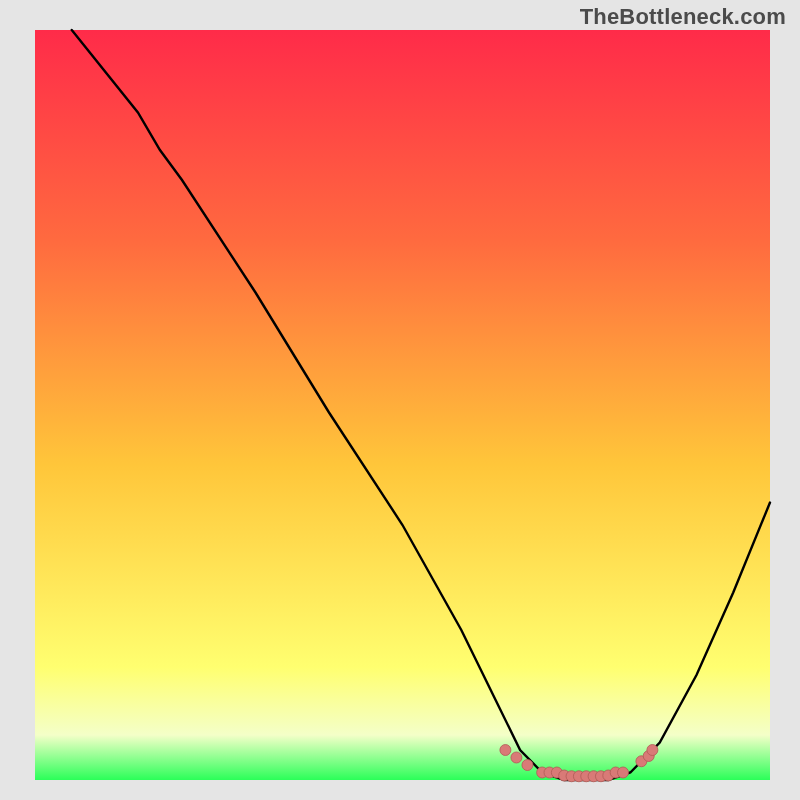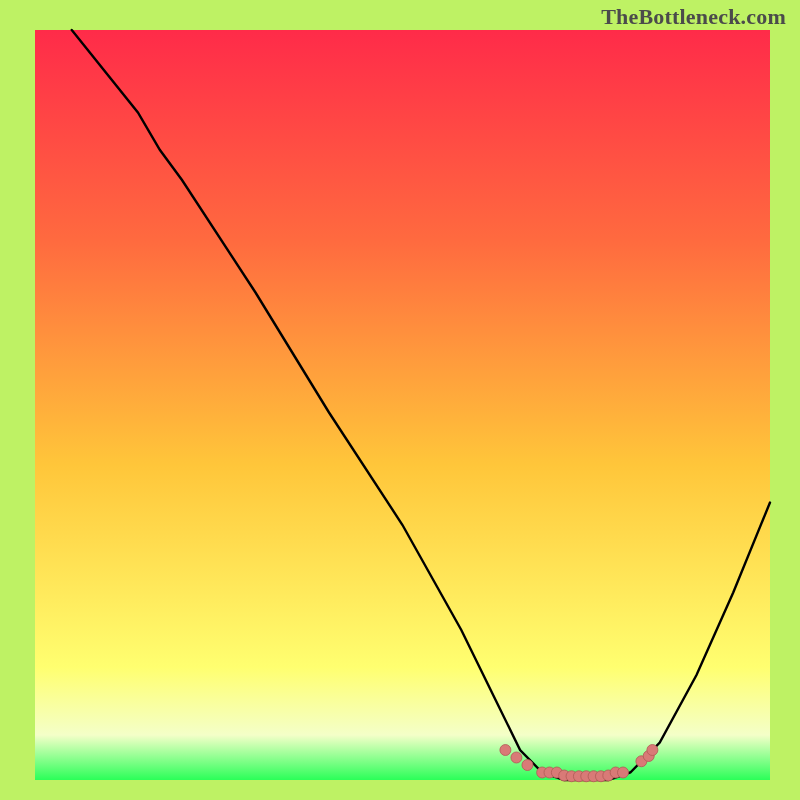--- a/index.html
+++ b/index.html
@@ -8,22 +8,21 @@
     width: 800px;
     height: 800px;
     background: #000;
     overflow: hidden;
     font-family: Arial, Helvetica, sans-serif;
   }
   .frame {
     position: relative;
     width: 800px;
     height: 800px;
-    background: #bef264;
-    font-family: Liberation Serif, serif;
+    background: #e5e5e5;
   }
   .watermark {
     position: absolute;
     top: 4px;
     right: 14px;
     color: #4b4b4b;
     font-size: 22px;
     font-weight: 600;
     letter-spacing: 0.2px;
     text-align: right;

